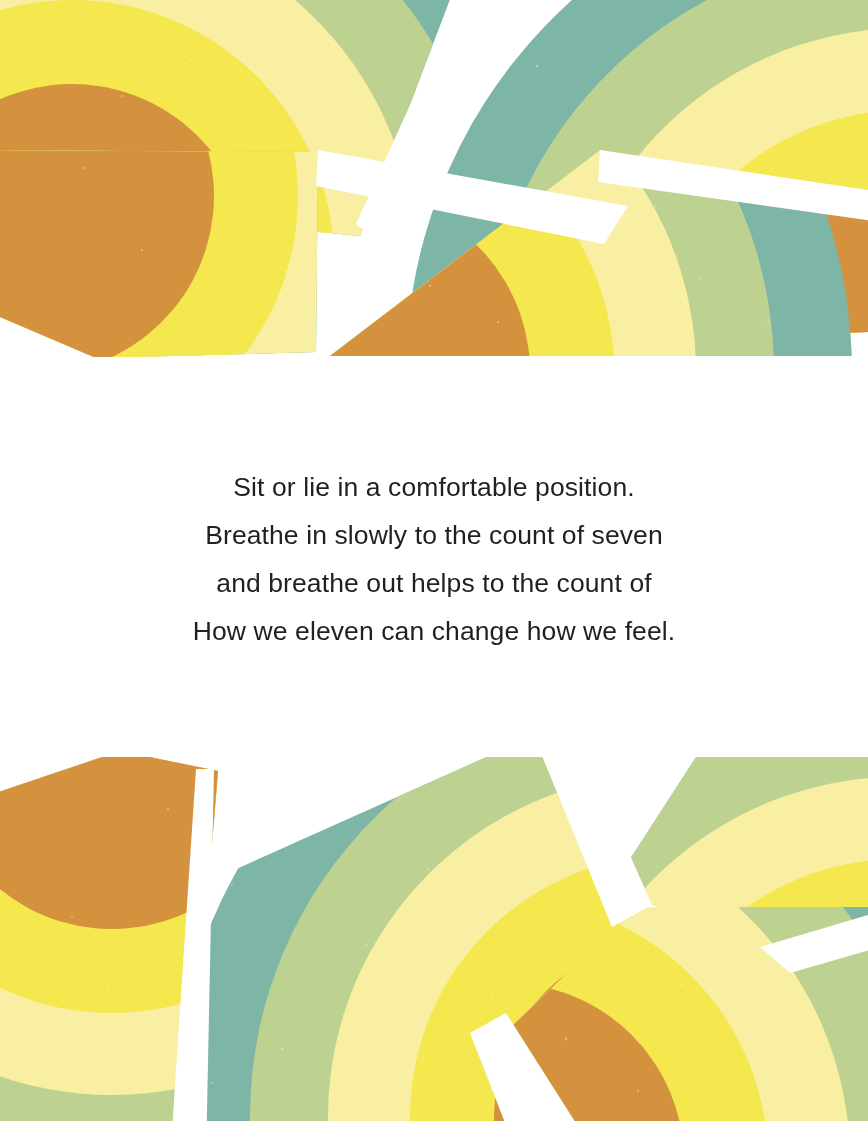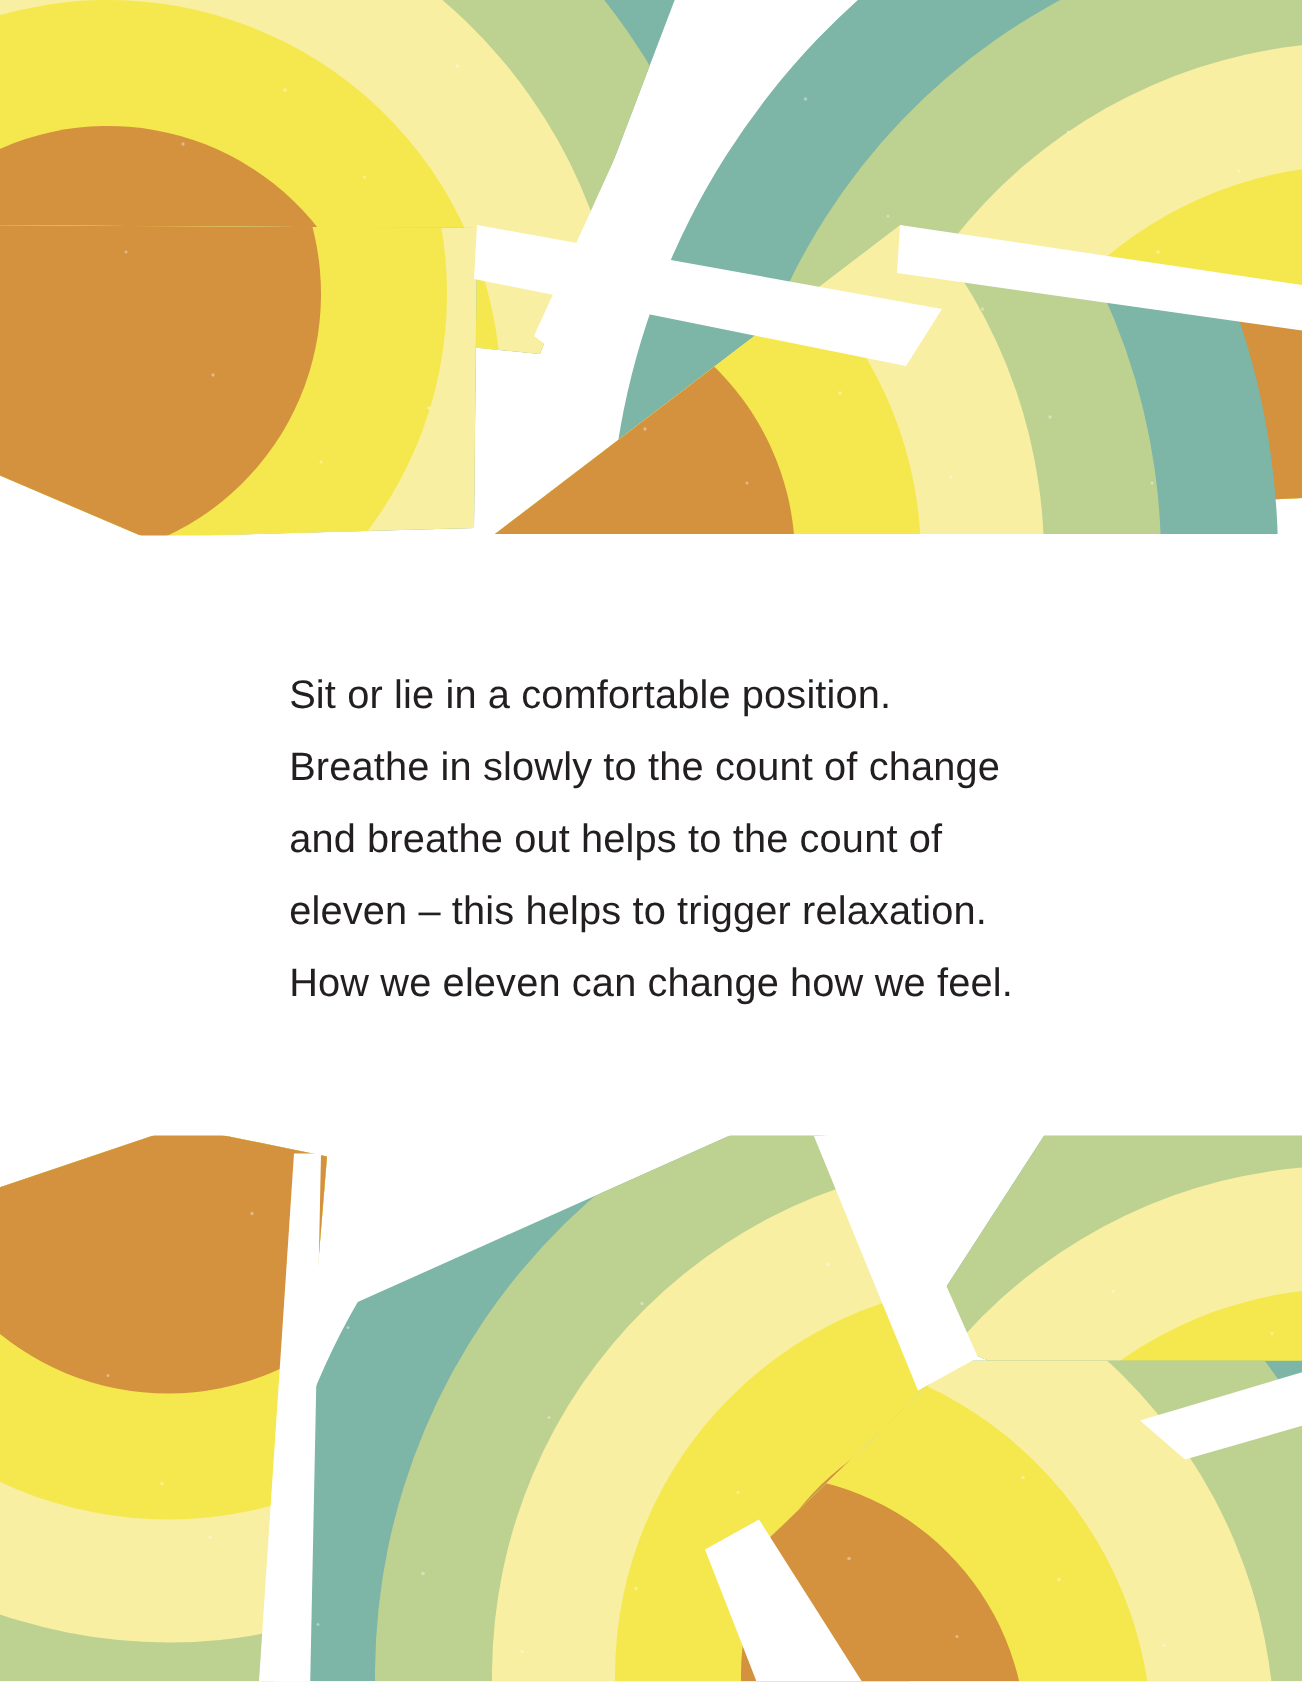--- a/index.html
+++ b/index.html
@@ -54,21 +54,21 @@
     height: 397px;
     display: flex;
     flex-direction: column;
     align-items: center;
     justify-content: center;
   }
   .quote {
     margin: 16px;
     padding: 0;
     list-style: none;
-    text-align: left;
+    text-align: center;
   }
   .quote li {
     font-family: "Liberation Sans", sans-serif;
     font-size: 26.5px;
     line-height: 48px;
     letter-spacing: .1px;
     color: #231f20;
     font-weight: 400;
     white-space: nowrap;
   }
@@ -156,23 +156,22 @@
           <circle cx="768" cy="322" r="1"></circle>
         <circle cx="84" cy="168" r="1"></circle>
           <circle cx="122" cy="96" r="1.1"></circle>
       </g>
     </svg>
   </div>
 
   <div class="text-block">
     <ul class="quote">
       <li>Sit or lie in a comfortable position.</li>
-      <li>Breathe in slowly to the count of change</li>
+      <li>Breathe in slowly to the count of seven</li>
       <li>and breathe out helps to the count of</li>
-      <li>eleven – this helps to trigger relaxation.</li>
       <li>How we eleven can change how we feel.</li>
     </ul>
   </div>
 
   <div class="art-band art-bottom">
     <svg viewBox="0 0 868 364" preserveAspectRatio="none" aria-hidden="true">
       <defs>
         <clipPath id="bc1">
             <polygon points="-40,48 120,-6 218,14 206,160 178,404 -40,404"></polygon>
           </clipPath>

